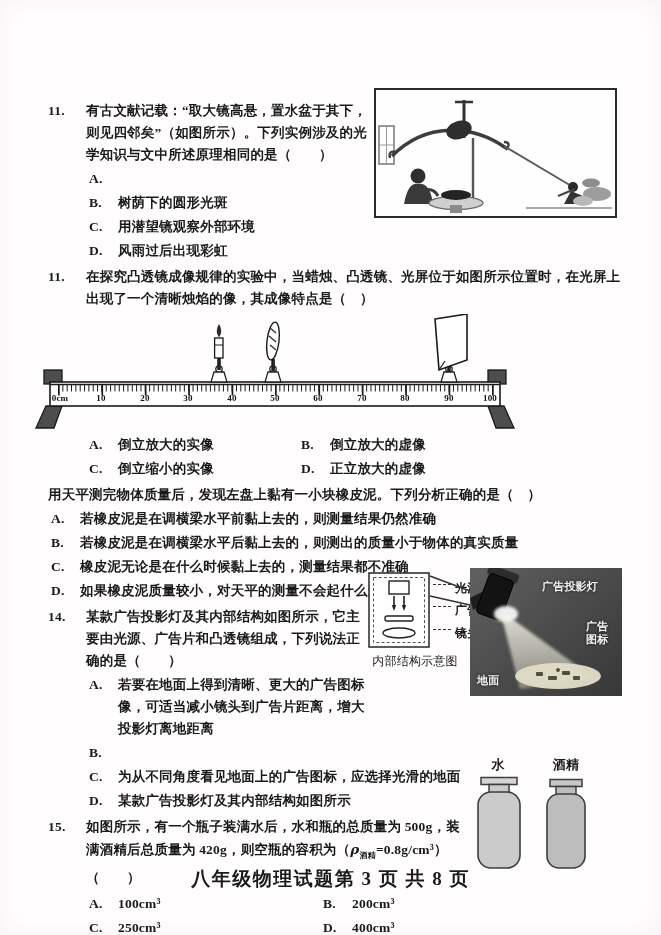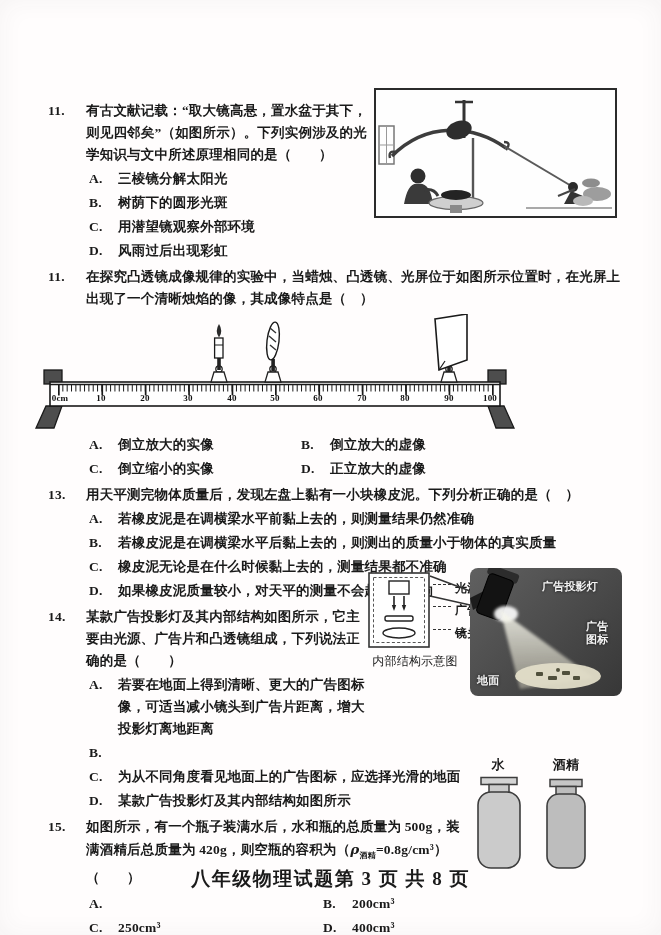--- a/index.html
+++ b/index.html
@@ -37,41 +37,40 @@
   .bench svg{position:absolute;left:0;top:0;}
   .rn{position:absolute;top:73px;transform:translateX(-50%);font-size:9px;font-weight:700;
       font-family:"Liberation Serif",serif;color:#111;}
   
   .fig14-box{position:absolute;left:368px;top:572px;}
   .fig14-leader{position:absolute;width:18px;border-top:1.6px dashed #333;}
   .fig14-lbl{position:absolute;font-size:12px;font-weight:700;white-space:nowrap;}
   .fig14-cap{position:absolute;left:368px;top:650px;width:94px;font-size:12px;font-weight:400;text-align:center;}
   .fig14-conn{position:absolute;left:428px;top:572px;}
   .photo{position:absolute;left:470px;top:568px;width:152px;height:128px;
-    background:linear-gradient(135deg,#606060,#373737);border-radius:8px;overflow:hidden;}
+    background:linear-gradient(135deg,#606060,#373737);border-radius:0;overflow:hidden;}
   .photo-lbl{position:absolute;color:#f4f4f4;font-size:11px;font-weight:700;line-height:13px;
     text-shadow:0 0 3px rgba(0,0,0,.8);}
   
   .fig15{position:absolute;left:462px;top:752px;width:160px;height:130px;}
   .bottle-lbl{position:absolute;top:2px;transform:translateX(-50%);font-size:13px;font-weight:700;}
   .footer{position:absolute;top:868px;left:0;width:100%;text-align:center;
     font-size:19px;font-weight:700;letter-spacing:1.5px;}
 </style>
 </head>
 <body>
 
 <div class="page">
 
   <div class="q" style="padding-top:100px">
     <div class="qnum">11.</div>
     <div class="qbody w11">
       <div>有古文献记载：“取大镜高悬，置水盆于其下，则见四邻矣”（如图所示）。下列实例涉及的光学知识与文中所述原理相同的是（　　）</div>
       <div class="opt">
         <span class="ol">A.</span>
-        <span class="ot">三棱镜分解太阳光</span>
       </div>
       <div class="opt">
         <span class="ol">B.</span>
         <span class="ot">树荫下的圆形光斑</span>
       </div>
       <div class="opt">
         <span class="ol">C.</span>
         <span class="ot">用潜望镜观察外部环境</span>
       </div>
       <div class="opt">
@@ -189,21 +188,20 @@
       <span class="ol">C.</span>
       <span class="ot">倒立缩小的实像</span>
     </div>
     <div class="opt">
       <span class="ol">D.</span>
       <span class="ot">正立放大的虚像</span>
     </div>
   </div>
 
   <div class="q" style="padding-top:4px">
-    <div class="qnum">13.</div>
     <div class="qbody">
       <div>用天平测完物体质量后，发现左盘上黏有一小块橡皮泥。下列分析正确的是（　）</div>
       <div class="opt">
         <span class="ol">A.</span>
         <span class="ot">若橡皮泥是在调横梁水平前黏上去的，则测量结果仍然准确</span>
       </div>
       <div class="opt">
         <span class="ol">B.</span>
         <span class="ot">若橡皮泥是在调横梁水平后黏上去的，则测出的质量小于物体的真实质量</span>
       </div>
@@ -297,20 +295,21 @@
     <span class="photo-lbl" style="left:7px;top:106px">地面</span>
   </div>
 
   <div class="q" style="padding-top:4px">
     <div class="qnum">15.</div>
     <div class="qbody w15">
       <div><span>如图所示，有一个瓶子装满水后，水和瓶的总质量为 500g，装满酒精后总质量为 420g，则空瓶的容积为（</span><span class="rho">ρ</span><sub>酒精</sub><span>=0.8g/cm³）（　　）</span></div>
       <div class="opts2 opts2w" style="padding-left:3px">
         <div class="opt">
           <span class="ol">A.</span>
+          <span class="ot">100cm³</span>
         </div>
         <div class="opt">
           <span class="ol">B.</span>
           <span class="ot">200cm³</span>
         </div>
         <div class="opt">
           <span class="ol">C.</span>
           <span class="ot">250cm³</span>
         </div>
         <div class="opt">

